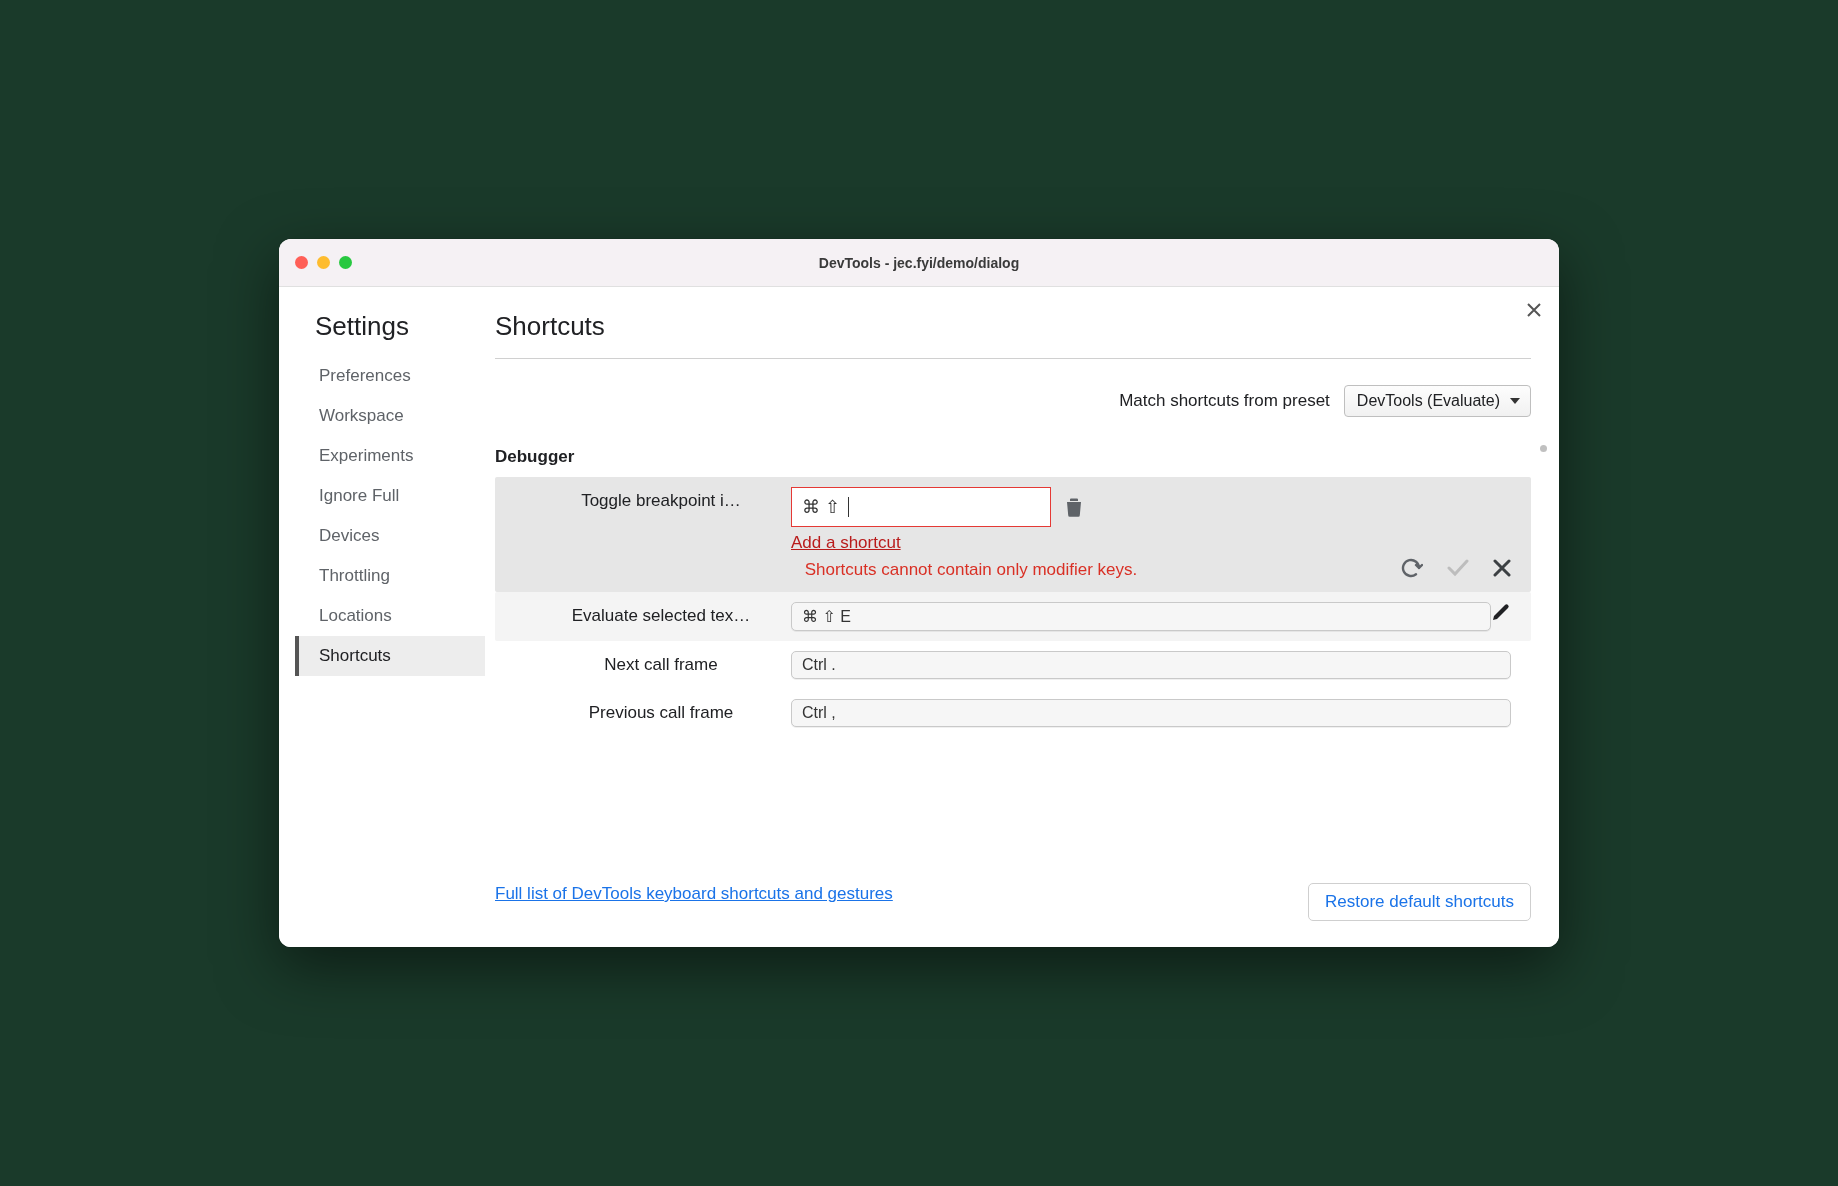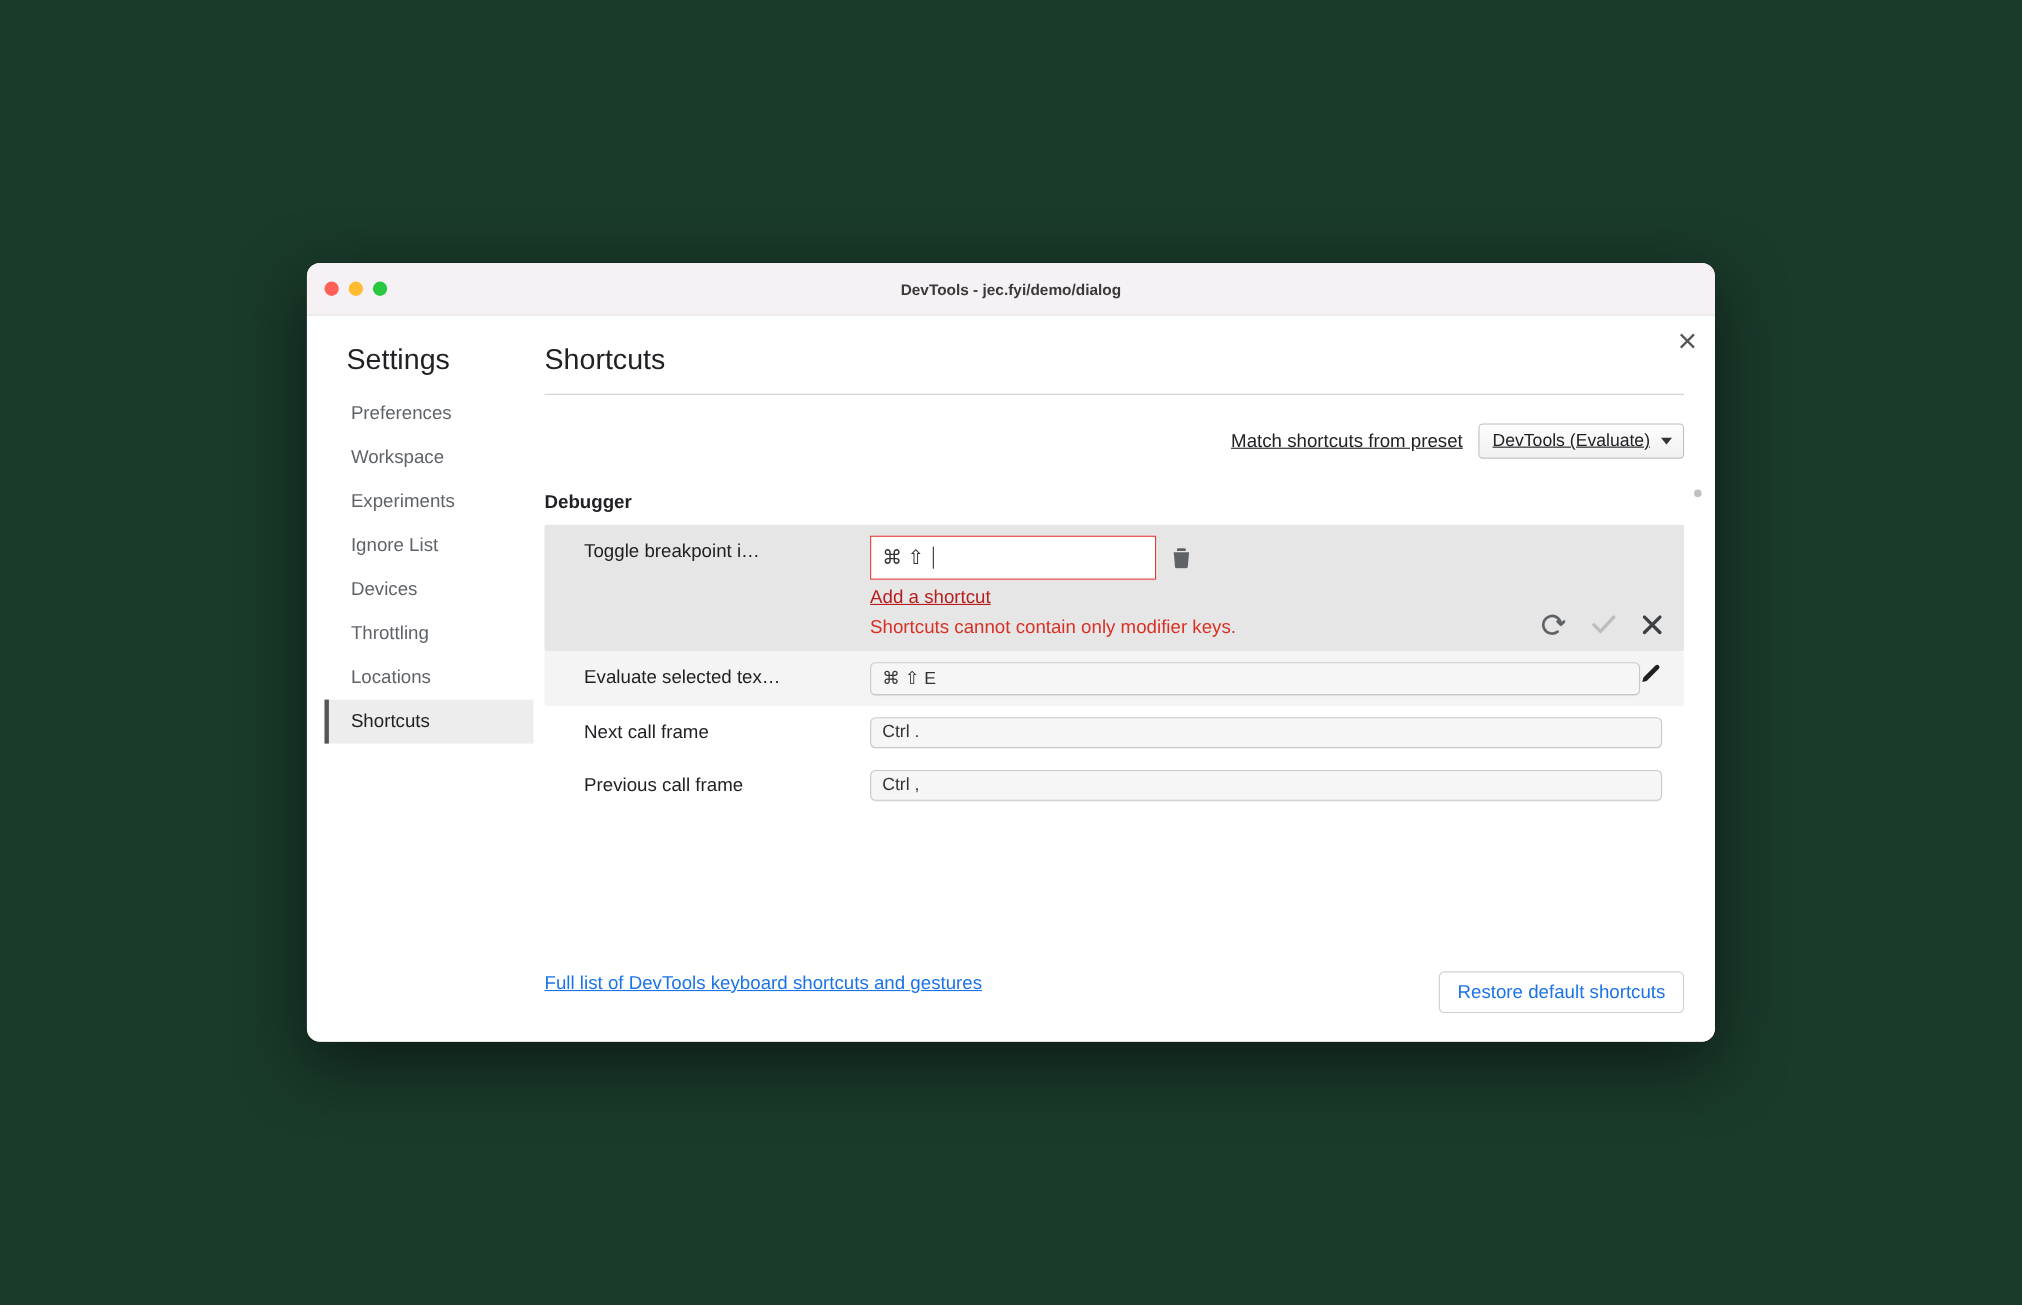--- a/index.html
+++ b/index.html
@@ -97,21 +97,20 @@
     border-bottom: 1px solid #d0d0d0;
   }
   .preset-row {
     display: flex;
     justify-content: flex-end;
     align-items: center;
     gap: 14px;
     padding: 26px 0 26px 0;
     font-size: 17px;
     color: #202124;
-    text-decoration: underline;
   }
   .preset-select {
     display: flex;
     align-items: center;
     gap: 10px;
     border: 1px solid #bfbfbf;
     border-radius: 4px;
     padding: 6px 10px 6px 12px;
     font-size: 16px;
     background: linear-gradient(#fdfdfd,#f1f1f1);
@@ -133,20 +132,21 @@
     color: #202124;
     padding: 4px 0 10px 0;
   }
   .shortcut-row {
     display: flex;
     align-items: flex-start;
     padding: 10px 20px 10px 36px;
     font-size: 17px;
     color: #202124;
     border-radius: 2px;
+    text-align: center;
   }
   .shortcut-row.editing {
     background: #e6e6e6;
     align-items: flex-start;
   }
   .shortcut-row.alt {
     background: #f4f4f4;
   }
   .shortcut-label {
     width: 260px;
@@ -277,21 +277,21 @@
       <svg width="14" height="14" viewBox="0 0 14 14">
           <path d="M1 1 L13 13 M13 1 L1 13" stroke="#555" stroke-width="2" fill="none"></path>
         </svg>
     </div>
 
     <div class="sidebar">
       <div class="sidebar-title">Settings</div>
       <div class="nav-item">Preferences</div>
       <div class="nav-item">Workspace</div>
       <div class="nav-item">Experiments</div>
-      <div class="nav-item">Ignore List</div>
+      <div class="nav-item">Ignore Full</div>
       <div class="nav-item">Devices</div>
       <div class="nav-item">Throttling</div>
       <div class="nav-item">Locations</div>
       <div class="nav-item active">Shortcuts</div>
     </div>
 
     <div class="main">
 
       <div class="main-title">Shortcuts</div>
 

